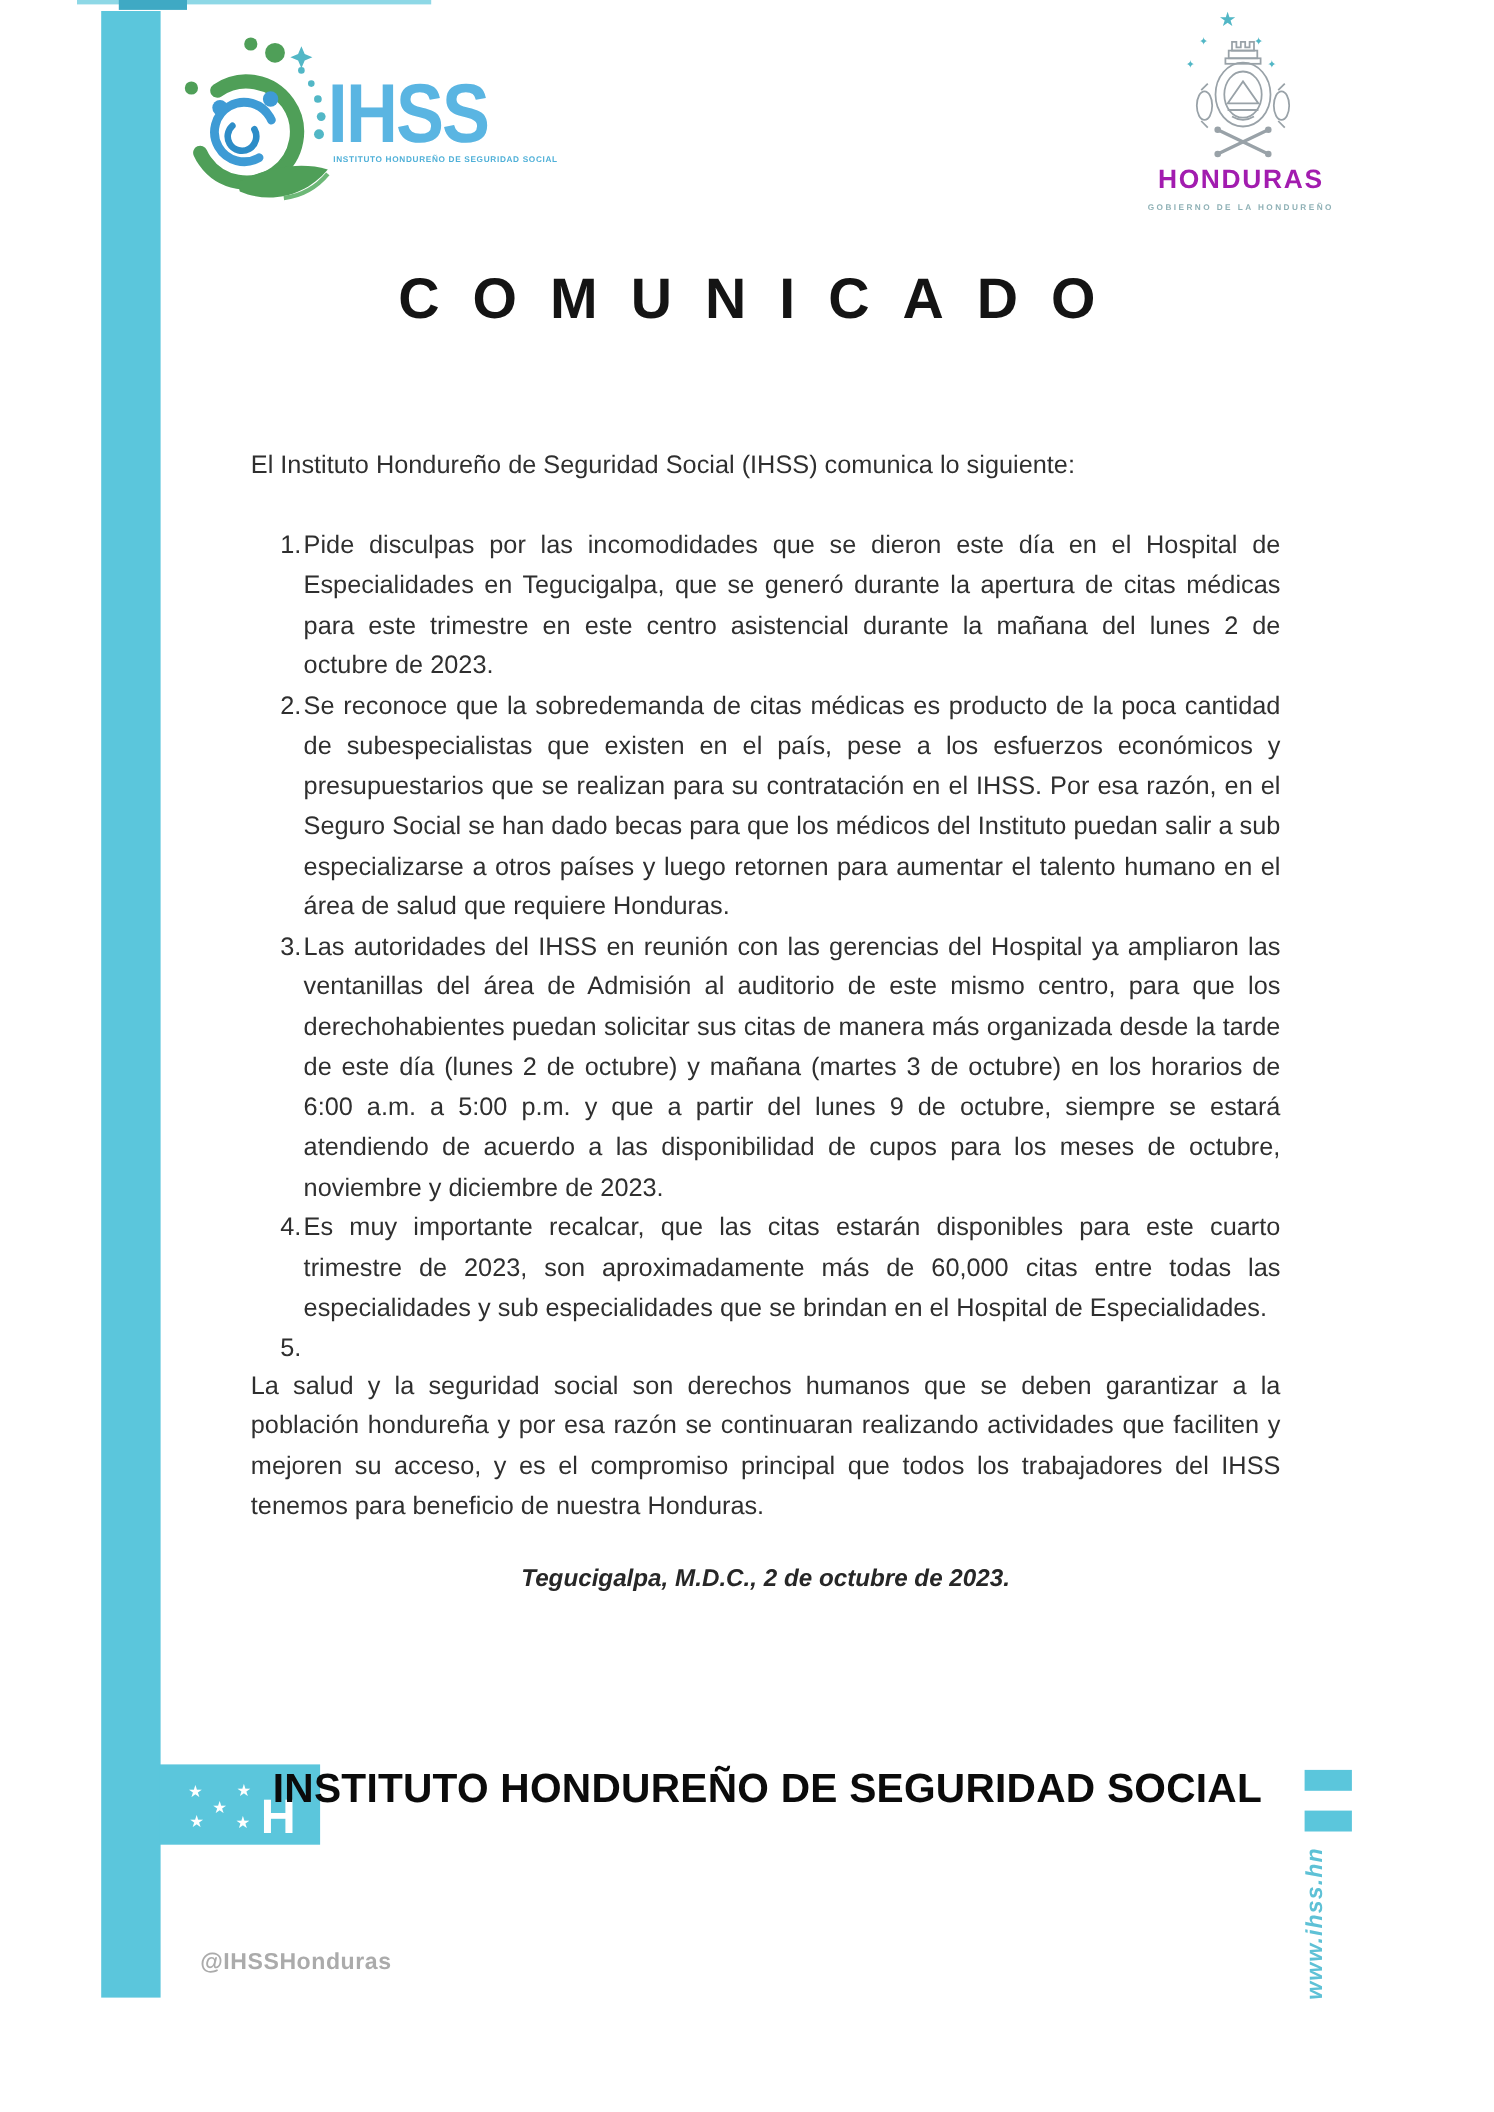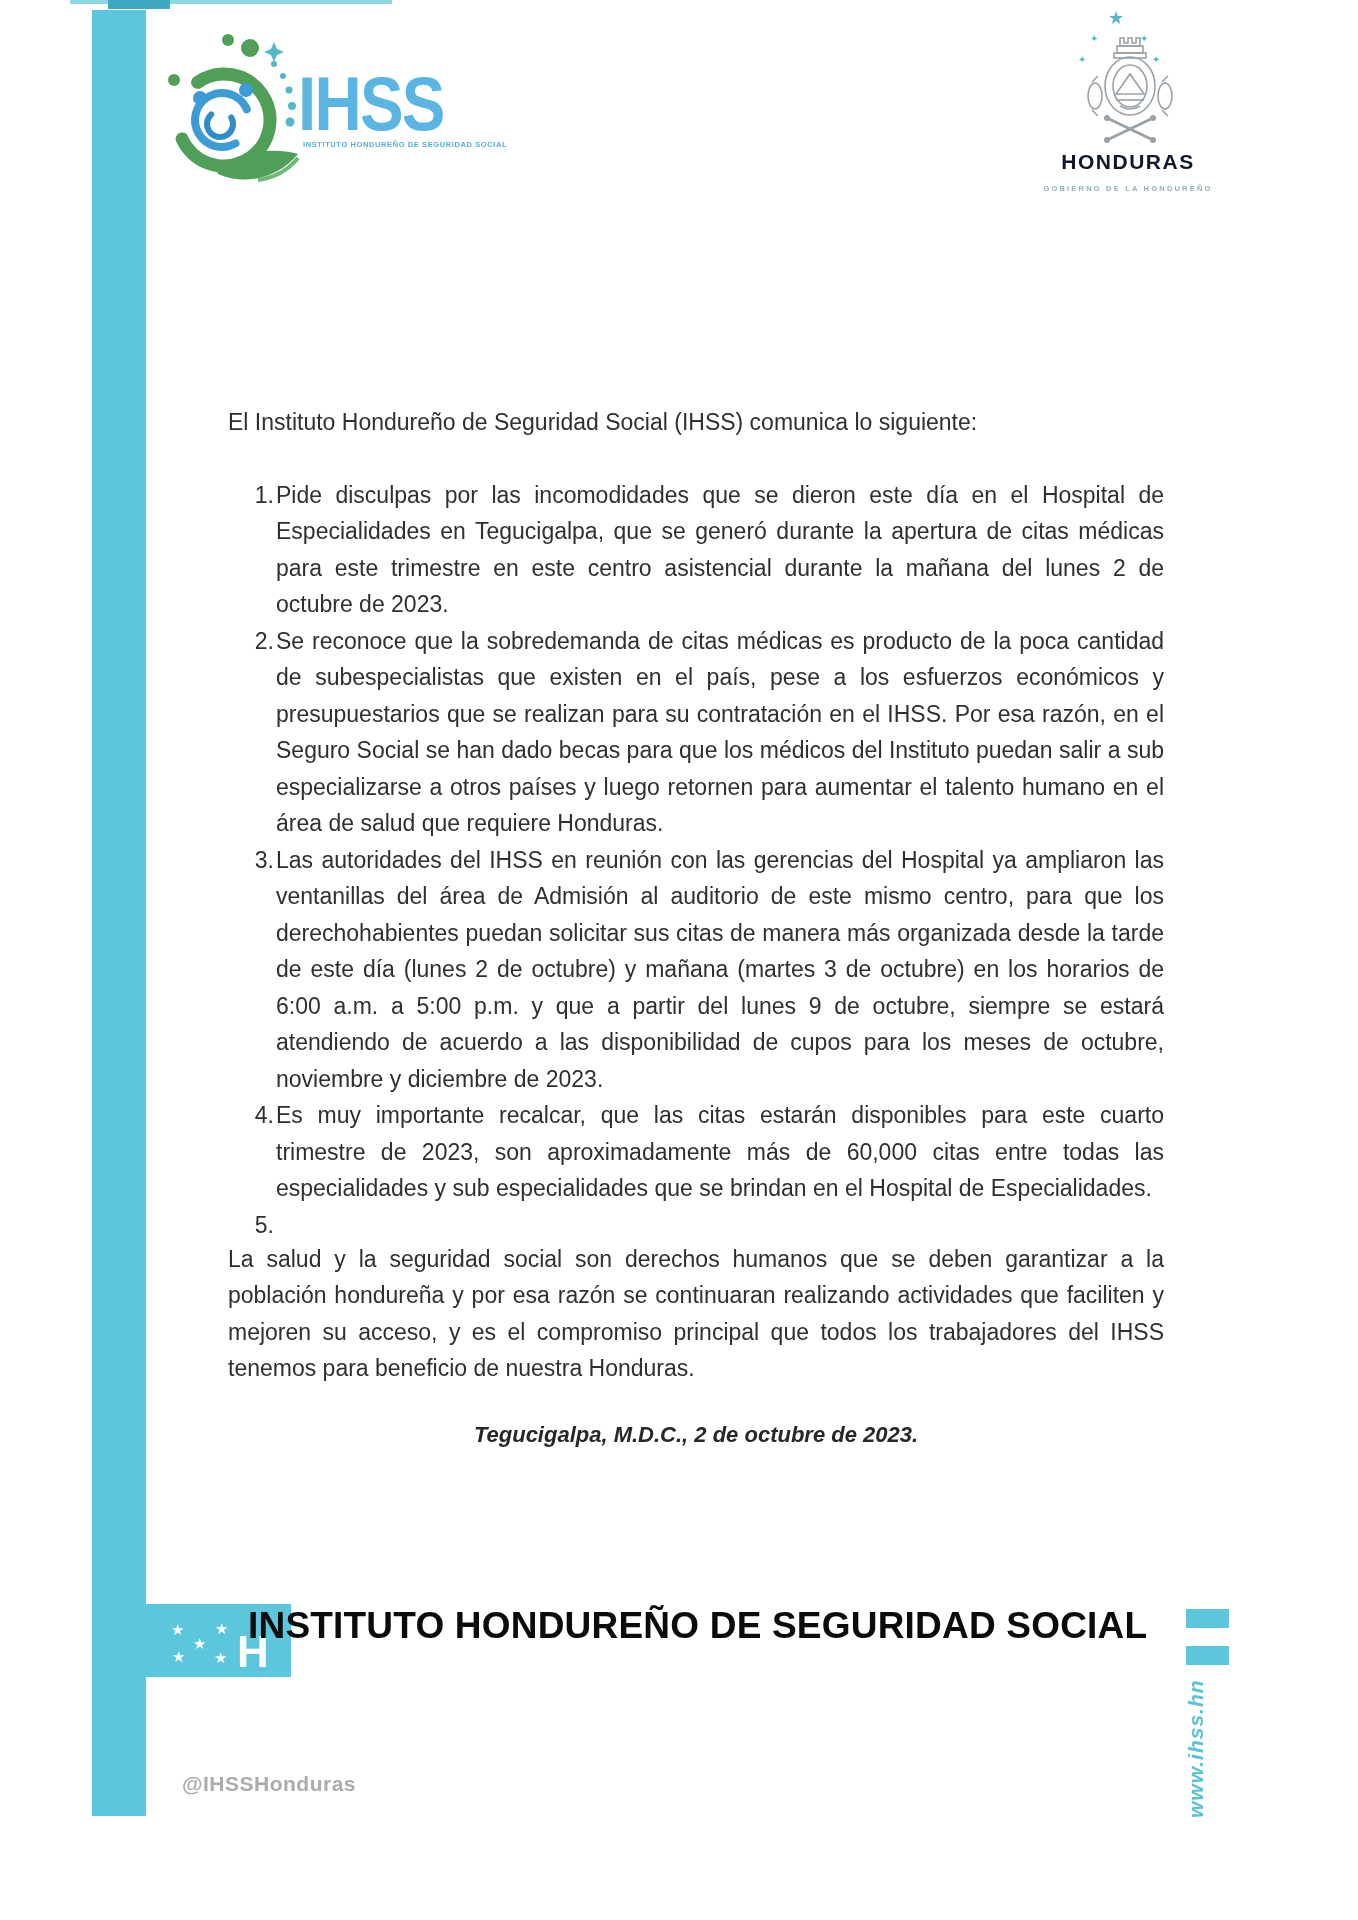--- a/index.html
+++ b/index.html
@@ -27,22 +27,22 @@
   .hn-star{position:absolute;color:#52b7c6;line-height:1;}
   .hn-star.big{left:78px;top:1px;font-size:18px;}
   .hn-star.s1{left:60px;top:26px;font-size:10px;}
   .hn-star.s2{left:110px;top:26px;font-size:10px;}
   .hn-star.s3{left:48px;top:47px;font-size:10px;}
   .hn-star.s4{left:122px;top:47px;font-size:10px;}
   .hn-star::before{content:"★";}
   .hn-star.s1::before,.hn-star.s2::before,.hn-star.s3::before,.hn-star.s4::before{content:"✦";}
   .hn-coat{position:absolute;left:53px;top:26px;}
   .hn-name{
-    position:absolute;left:0;top:142px;width:196px;font-size:21px;font-weight:bold;
-    color:#0f172a;letter-spacing:1.5px;
+    position:absolute;left:0;top:142px;width:196px;font-size:24px;font-weight:bold;
+    color:#a21caf;letter-spacing:1.5px;
   }
   .hn-subtitle{
     position:absolute;left:0;top:176px;width:196px;font-size:7.5px;font-weight:bold;
     color:#8fb1b6;letter-spacing:2.2px;white-space:nowrap;
   }
   
   .doc-title{
     position:absolute;left:0;top:246px;width:100%;text-align:center;
     font-size:52px;font-weight:bold;color:#141414;letter-spacing:30px;text-indent:30px;line-height:1;
   }
@@ -149,20 +149,21 @@
         <circle cx="24" cy="84" r="3"></circle>
         <circle cx="70" cy="84" r="3"></circle>
         <circle cx="24" cy="106" r="3"></circle>
         <circle cx="70" cy="106" r="3"></circle>
       </g>
     </svg>
     <div class="hn-name">HONDURAS</div>
     <div class="hn-subtitle">GOBIERNO DE LA HONDUREÑO</div>
   </div>
 
+  <div class="doc-title">COMUNICADO</div>
 
   <div class="content">
     <p class="intro">El Instituto Hondureño de Seguridad Social (IHSS) comunica lo siguiente:</p>
     <ol class="items">
       <li>
         <span class="num">1.</span><span>Pide disculpas por las incomodidades que se dieron este día en el Hospital de Especialidades en Tegucigalpa, que se generó durante la apertura de citas médicas para este trimestre en este centro asistencial durante la mañana del lunes 2 de octubre de 2023.</span>
       </li>
       <li>
         <span class="num">2.</span><span>Se reconoce que la sobredemanda de citas médicas es producto de la poca cantidad de subespecialistas que existen en el país, pese a los esfuerzos económicos y presupuestarios que se realizan para su contratación en el IHSS. Por esa razón, en el Seguro Social se han dado becas para que los médicos del Instituto puedan salir a sub especializarse a otros países y luego retornen para aumentar el talento humano en el área de salud que requiere Honduras.</span>
       </li>

